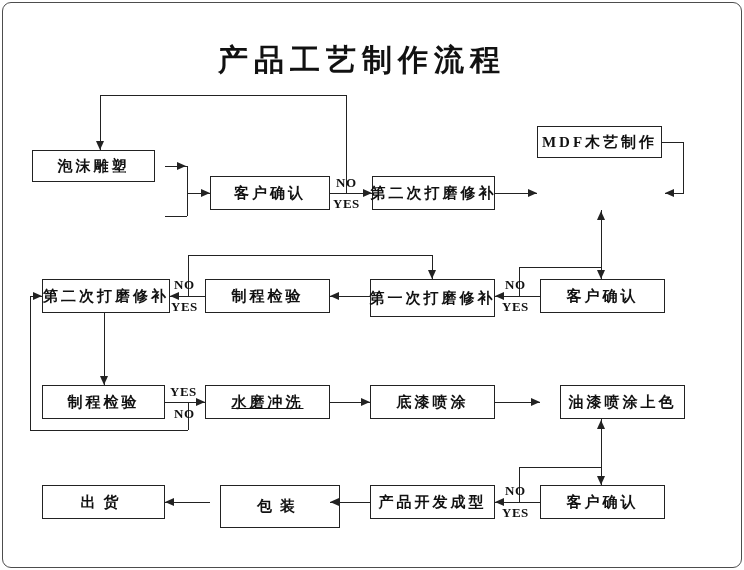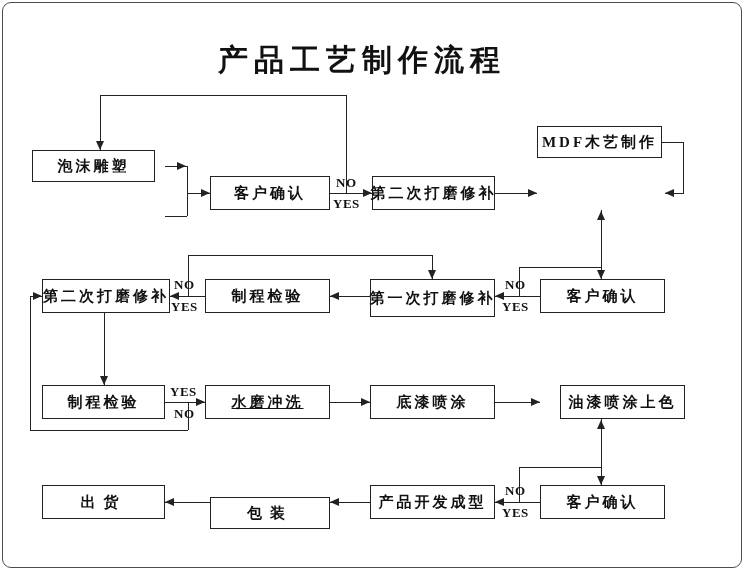--- a/index.html
+++ b/index.html
@@ -30,21 +30,21 @@
   <div class="box" style="left:537px;top:126px;width:125px;height:32px;">MDF木艺制作</div>
   <div class="box" style="left:42px;top:279px;width:128px;height:34px;">第二次打磨修补</div>
   <div class="box" style="left:205px;top:279px;width:125px;height:34px;">制程检验</div>
   <div class="box" style="left:370px;top:279px;width:125px;height:38px;">第一次打磨修补</div>
   <div class="box" style="left:540px;top:279px;width:125px;height:34px;">客户确认</div>
   <div class="box" style="left:42px;top:385px;width:123px;height:34px;">制程检验</div>
   <div class="box" style="left:205px;top:385px;width:125px;height:34px;text-decoration:underline;">水磨冲洗</div>
   <div class="box" style="left:370px;top:385px;width:125px;height:34px;">底漆喷涂</div>
   <div class="box" style="left:540px;top:385px;width:125px;height:34px;margin-left:20px;">油漆喷涂上色</div>
   <div class="box" style="left:42px;top:485px;width:123px;height:34px;letter-spacing:8px;">出货</div>
-  <div class="box" style="left:210px;top:485px;width:120px;height:32px;letter-spacing:8px;margin-top:12px;">包装</div>
+  <div class="box" style="left:220px;top:485px;width:120px;height:43px;letter-spacing:8px;">包装</div>
   <div class="box" style="left:370px;top:485px;width:125px;height:34px;">产品开发成型</div>
   <div class="box" style="left:540px;top:485px;width:125px;height:34px;">客户确认</div>
 
   <div class="hl" style="left:165px;top:166px;width:22px;"></div>
   <div class="hl" style="left:165px;top:216px;width:22px;"></div>
   <div class="vl" style="left:187px;top:166px;height:50px;"></div>
   <div class="hl" style="left:187px;top:193px;width:23px;"></div>
   <div class="hl" style="left:330px;top:193px;width:42px;"></div>
   <div class="vl" style="left:346px;top:95px;height:98px;"></div>
   <div class="hl" style="left:100px;top:95px;width:247px;"></div>

